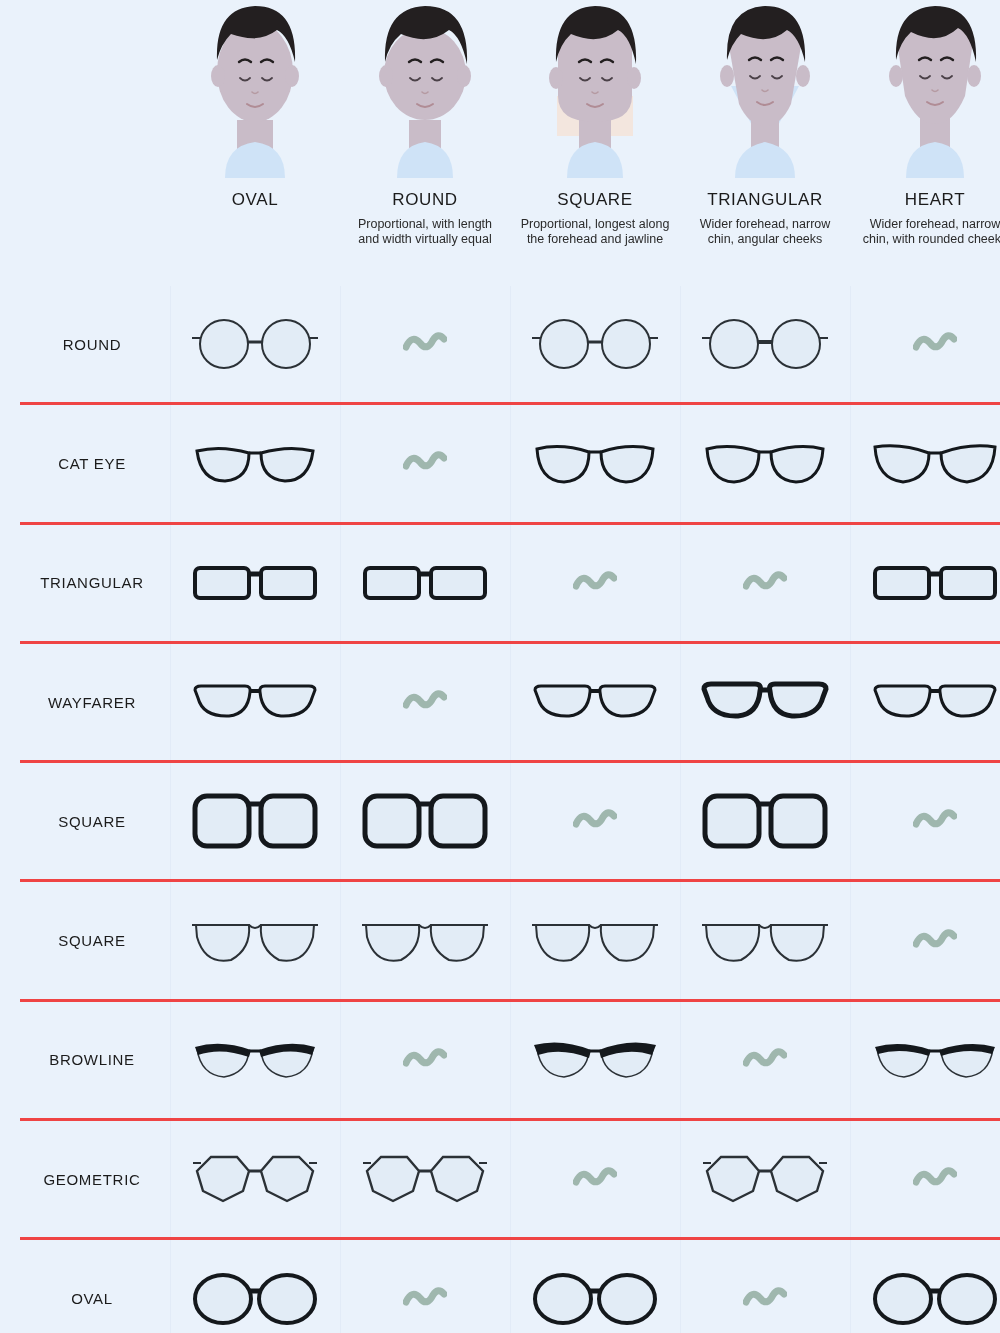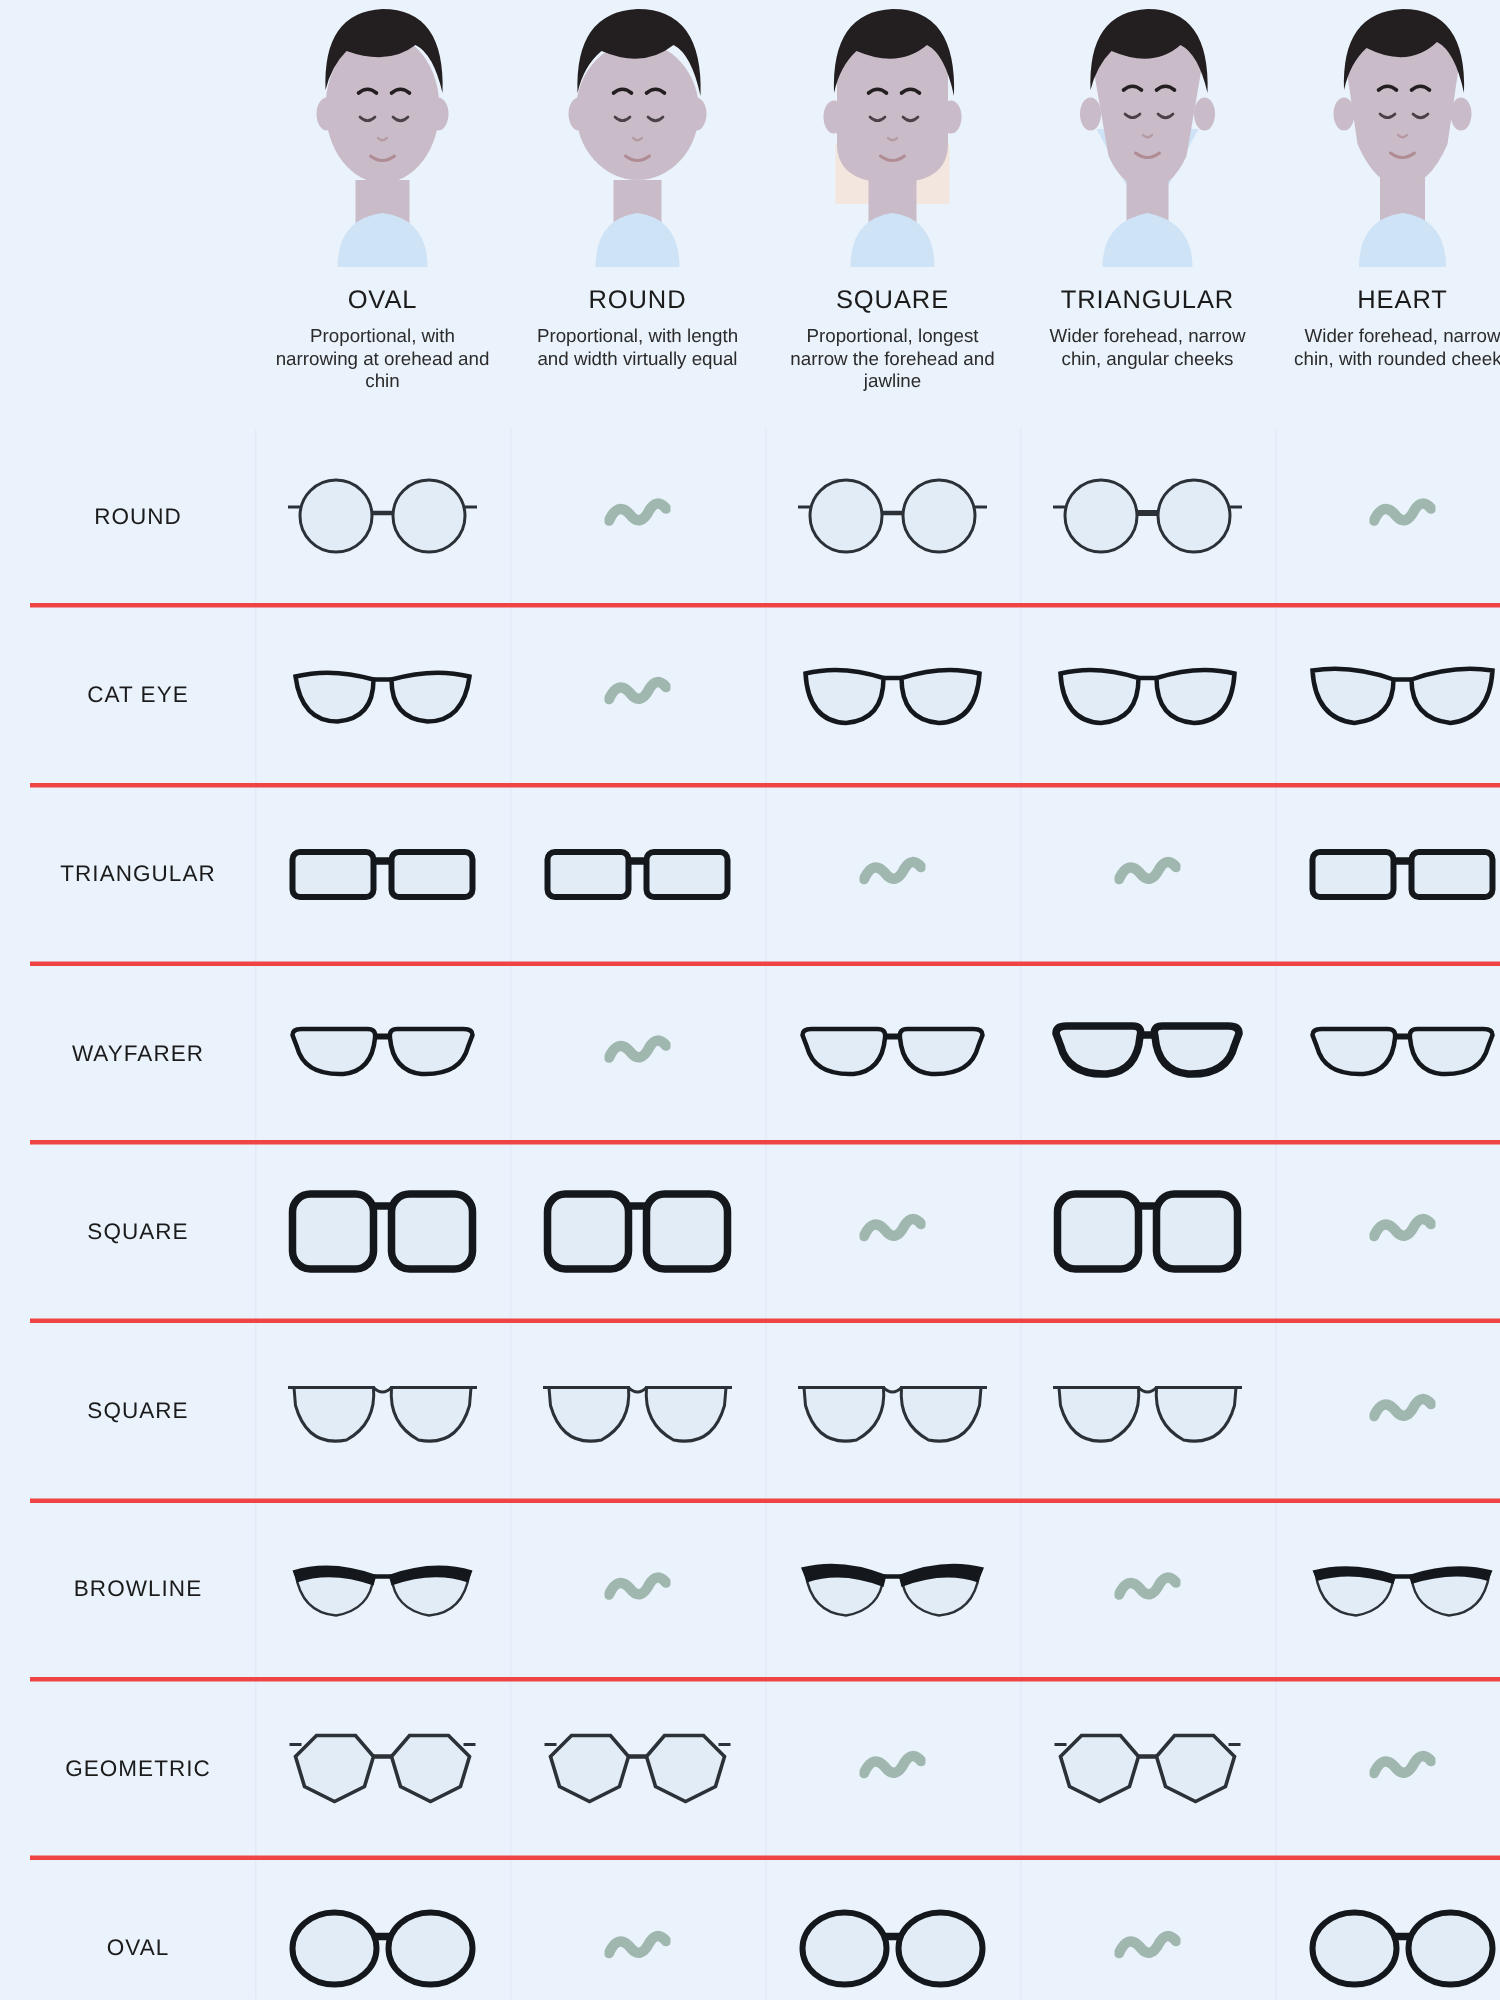--- a/index.html
+++ b/index.html
@@ -140,21 +140,20 @@
           <path d="M32 60 Q30 8 70 6 Q112 6 110 62 Q104 36 92 30 Q74 44 46 34 Q36 44 32 60 Z" fill="#231f20"></path>
           <path d="M54 62 Q60 57 66 62" stroke="#231f20" stroke-width="2.4" fill="none" stroke-linecap="round"></path>
           <path d="M76 62 Q82 57 88 62" stroke="#231f20" stroke-width="2.4" fill="none" stroke-linecap="round"></path>
           <path d="M55 78 Q60 83 65 78" stroke="#4b4148" stroke-width="1.8" fill="none" stroke-linecap="round"></path>
           <path d="M77 78 Q82 83 87 78" stroke="#4b4148" stroke-width="1.8" fill="none" stroke-linecap="round"></path>
           <path d="M67 92 Q70 95 73 92" stroke="#b59aa2" stroke-width="1.6" fill="none" stroke-linecap="round"></path>
           <path d="M62 104 Q70 110 78 104" stroke="#b08c95" stroke-width="2" fill="none" stroke-linecap="round"></path>
         </svg>
       </div>
       <div class="face-name">OVAL</div>
-      <div class="face-desc">Proportional, with narrowing at orehead and chin</div>
     </div>
 
     <div class="face-cell">
       <div class="face-art">
         <svg width="140" height="178" viewBox="0 0 140 178">
           <rect width="140" height="178" fill="#eaf2fb"></rect>
           <path d="M54 120 L54 150 Q70 162 86 150 L86 120 Z" fill="#c9bcc8"></path>
           <path d="M42 178 Q42 146 70 142 Q98 146 98 178 Z" fill="#cfe3f7"></path>
           <ellipse cx="70" cy="74" rx="41" ry="46" fill="#c9bcc8"></ellipse>
           <ellipse cx="31" cy="76" rx="7" ry="11" fill="#c9bcc8"></ellipse>
@@ -185,21 +184,21 @@
           <path d="M31 62 Q29 8 70 6 Q113 6 111 64 Q105 36 93 30 Q74 46 46 34 Q35 44 31 62 Z" fill="#231f20"></path>
           <path d="M54 62 Q60 57 66 62" stroke="#231f20" stroke-width="2.4" fill="none" stroke-linecap="round"></path>
           <path d="M76 62 Q82 57 88 62" stroke="#231f20" stroke-width="2.4" fill="none" stroke-linecap="round"></path>
           <path d="M55 78 Q60 83 65 78" stroke="#4b4148" stroke-width="1.8" fill="none" stroke-linecap="round"></path>
           <path d="M77 78 Q82 83 87 78" stroke="#4b4148" stroke-width="1.8" fill="none" stroke-linecap="round"></path>
           <path d="M67 92 Q70 95 73 92" stroke="#b59aa2" stroke-width="1.6" fill="none" stroke-linecap="round"></path>
           <path d="M62 104 Q70 110 78 104" stroke="#b08c95" stroke-width="2" fill="none" stroke-linecap="round"></path>
         </svg>
       </div>
       <div class="face-name">SQUARE</div>
-      <div class="face-desc">Proportional, longest narrow the forehead and jawline</div>
+      <div class="face-desc">Proportional, longest along the forehead and jawline</div>
     </div>
 
     <div class="face-cell">
       <div class="face-art">
         <svg width="140" height="178" viewBox="0 0 140 178">
           <rect width="140" height="178" fill="#eaf2fb"></rect>
           <path d="M36 86 L70 150 L104 86 Z" fill="#cfe3f7"></path>
           <path d="M56 116 L56 148 Q70 160 84 148 L84 116 Z" fill="#c9bcc8"></path>
           <path d="M40 178 Q40 148 70 142 Q100 148 100 178 Z" fill="#cfe3f7"></path>
           <path d="M34 46 Q34 22 70 22 Q106 22 106 46 L96 104 Q86 126 70 126 Q54 126 44 104 Z" fill="#c9bcc8"></path>

